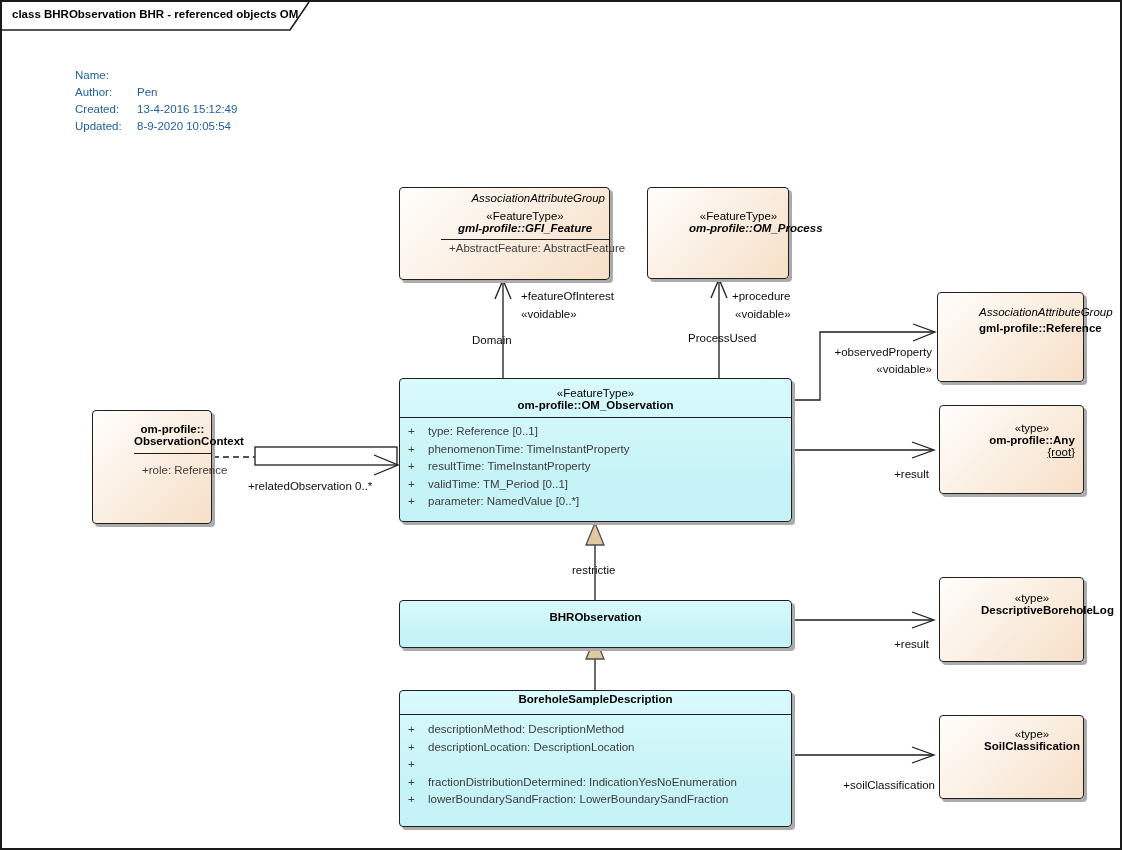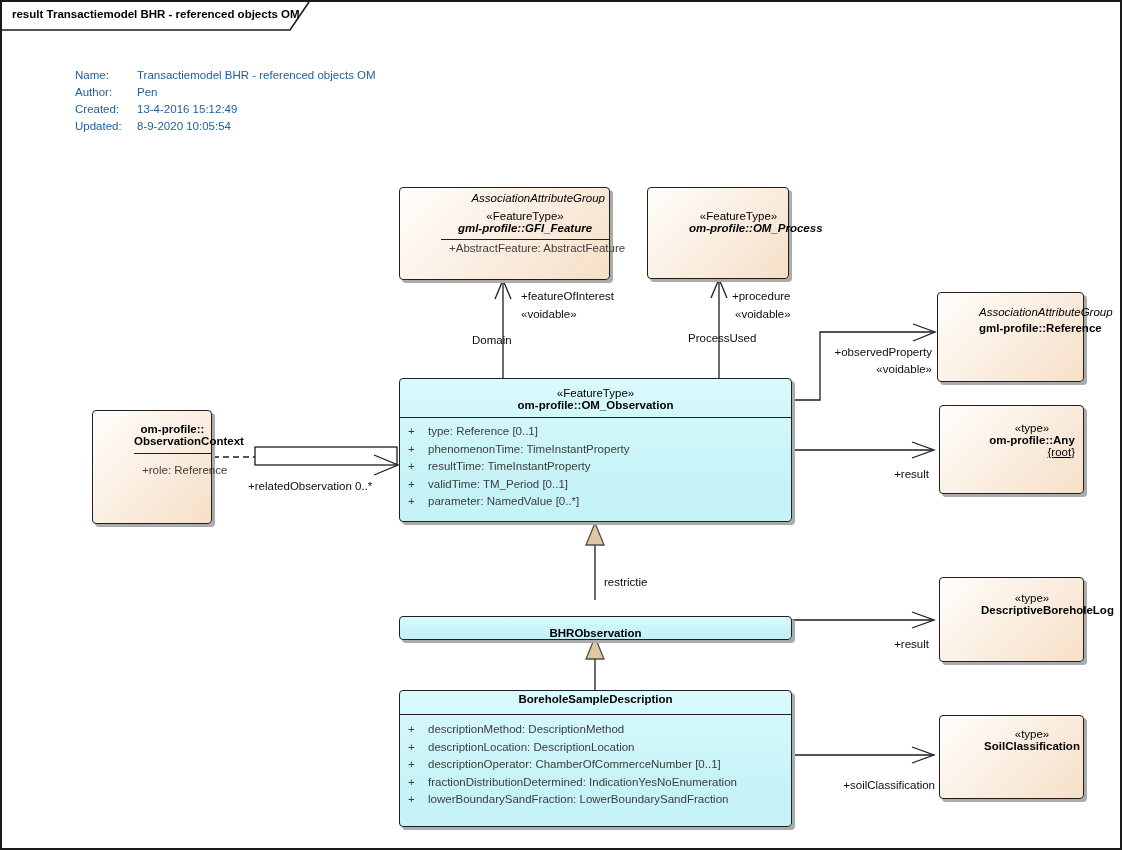--- a/index.html
+++ b/index.html
@@ -77,26 +77,25 @@
     <path d="M593,657 L593,688"></path>
     <polygon points="593,635 584,657 602,657" fill="#e0c9a1" stroke="#4d4d4d"></polygon>
 
     <path d="M790,618 L931,618"></path>
     <path d="M910,610 L932,618 L910,626"></path>
 
     <path d="M790,753 L931,753"></path>
     <path d="M910,745 L932,753 L910,761"></path>
   </svg>
 
-  <div class="tab-text">result Transactiemodel BHR - referenced objects OM</div>
+  <div class="tab-text">class BHRObservation BHR - referenced objects OM</div>
 
   <div class="meta">
     <div class="meta-row">
       <span class="meta-label">Name:</span>
-      <span class="meta-value">Transactiemodel BHR - referenced objects OM</span>
     </div>
     <div class="meta-row">
       <span class="meta-label">Author:</span>
       <span class="meta-value">Pen</span>
     </div>
     <div class="meta-row">
       <span class="meta-label">Created:</span>
       <span class="meta-value">13-4-2016 15:12:49</span>
     </div>
     <div class="meta-row">
@@ -167,39 +166,38 @@
         <span class="vis">+</span>
         <span>validTime: TM_Period [0..1]</span>
       </div>
       <div class="attr-row">
         <span class="vis">+</span>
         <span>parameter: NamedValue [0..*]</span>
       </div>
     </div>
   </div>
 
-  <div class="box fill-cyan" style="left:397px;top:598px;width:393px;height:24px;margin-top:16px;">
+  <div class="box fill-cyan" style="left:397px;top:598px;width:393px;height:48px;">
     <div class="cls-name" style="margin-top:10px;">BHRObservation</div>
   </div>
 
   <div class="box fill-cyan" style="left:397px;top:688px;width:393px;height:137px;">
     <div class="cls-name" style="margin-top:2px;">BoreholeSampleDescription</div>
     <div class="sep" style="margin-top:9px;"></div>
     <div class="attrs" style="padding-top:6px;">
       <div class="attr-row">
         <span class="vis">+</span>
         <span>descriptionMethod: DescriptionMethod</span>
       </div>
       <div class="attr-row">
         <span class="vis">+</span>
         <span>descriptionLocation: DescriptionLocation</span>
       </div>
       <div class="attr-row">
         <span class="vis">+</span>
-        <span>descriptionOperator: ChamberOfCommerceNumber [0..1]</span>
       </div>
       <div class="attr-row">
         <span class="vis">+</span>
         <span>fractionDistributionDetermined: IndicationYesNoEnumeration</span>
       </div>
       <div class="attr-row">
         <span class="vis">+</span>
         <span>lowerBoundarySandFraction: LowerBoundarySandFraction</span>
       </div>
     </div>
@@ -223,19 +221,19 @@
   <div class="conn-label" style="left:733px;top:306px;">«voidable»</div>
   <div class="conn-label" style="left:686px;top:330px;">ProcessUsed</div>
 
   <div class="conn-label ra" style="left:770px;top:344px;width:160px;">+observedProperty</div>
   <div class="conn-label ra" style="left:770px;top:361px;width:160px;">«voidable»</div>
 
   <div class="conn-label ra" style="left:847px;top:466px;width:80px;">+result</div>
 
   <div class="conn-label" style="left:246px;top:478px;">+relatedObservation 0..*</div>
 
-  <div class="conn-label" style="left:570px;top:574px;margin-left:32px;">restrictie</div>
+  <div class="conn-label" style="left:570px;top:562px;">restrictie</div>
 
   <div class="conn-label ra" style="left:847px;top:636px;width:80px;">+result</div>
 
   <div class="conn-label ra" style="left:790px;top:777px;width:143px;">+soilClassification</div>
 
 </div>
 
 </body></html>

